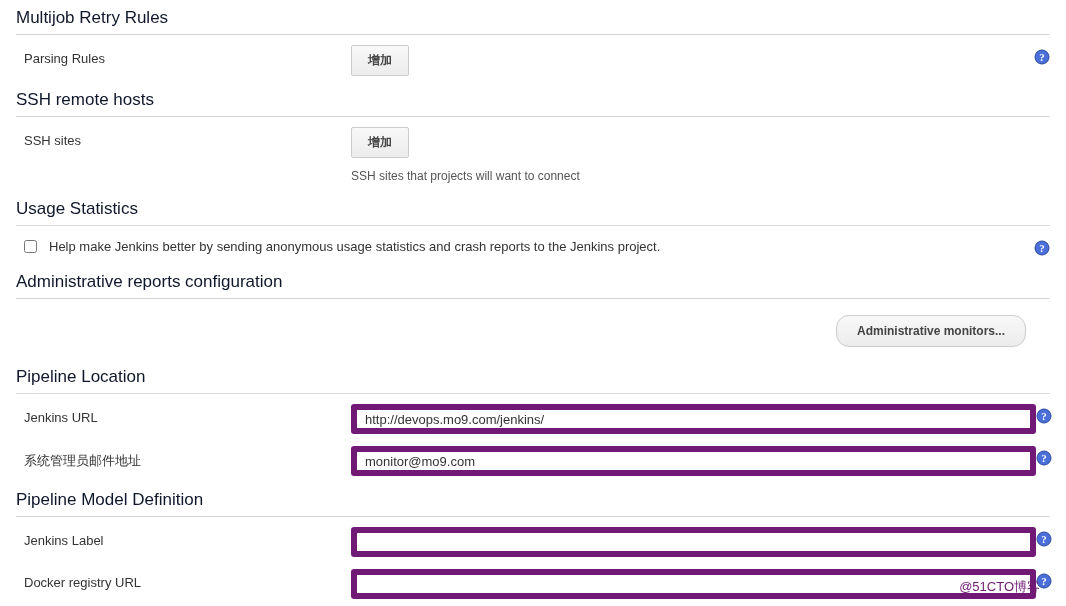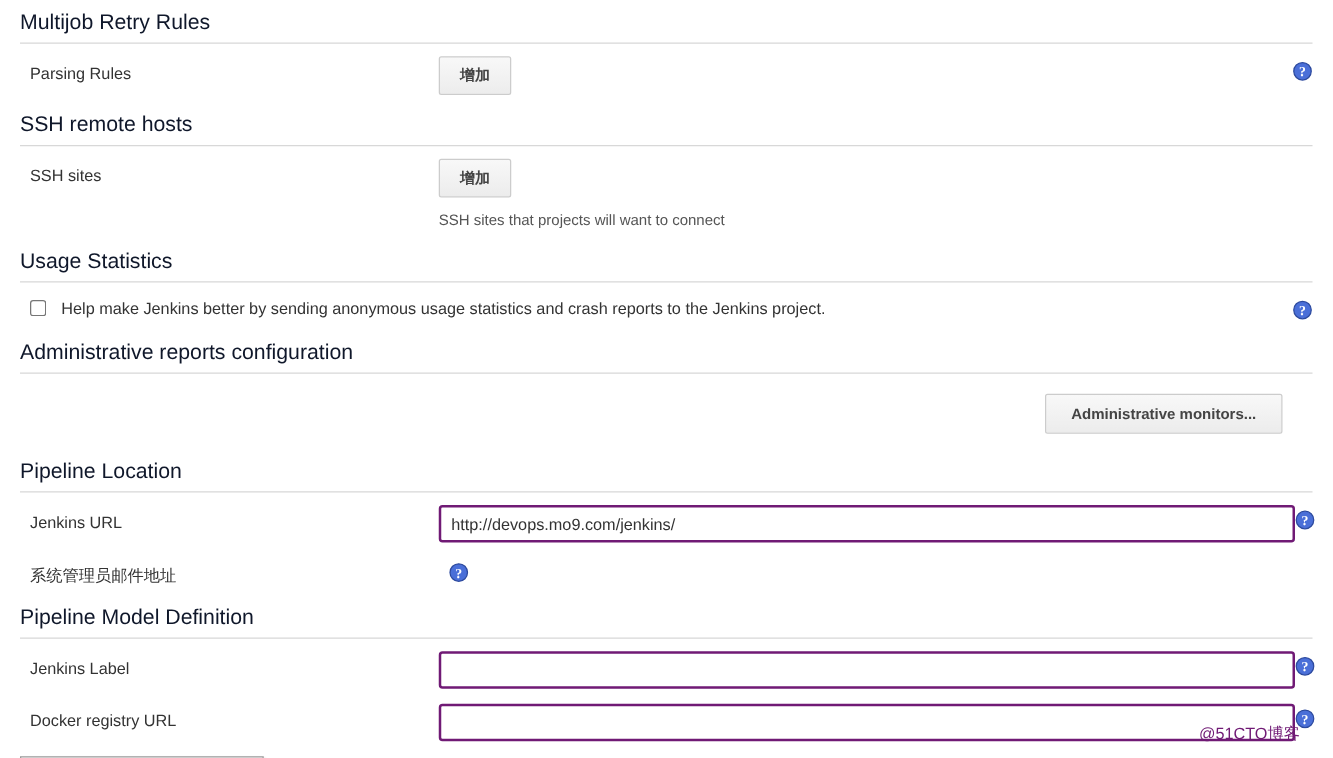--- a/index.html
+++ b/index.html
@@ -46,38 +46,39 @@
       width: 24px;
       display: flex;
       justify-content: flex-end;
       align-items: center;
       padding-top: 4px;
     }
     .text-input {
       width: 685px;
       height: 30px;
       padding: 4px 8px;
-      border: 2px solid #701a75;
+      border: 6px solid #701a75;
       border-radius: 3px;
       font-size: 13px;
       color: #333;
     }
     .btn {
       background: linear-gradient(#f8f8f8, #ececec);
       border: 1px solid #ccc;
       border-radius: 2px;
       padding: 6px 16px;
       font-size: 12px;
       color: #444;
       cursor: pointer;
       font-weight: bold;
     }
     .btn-large {
       padding: 8px 20px;
       font-weight: bold;
+      border-radius: 13px;
     }
     .checkbox-row {
       display: flex;
       align-items: center;
       padding: 6px 0 8px 0;
     }
     .checkbox-row input[type="checkbox"] {
       margin-left: 8px;
       margin-right: 12px;
     }
@@ -214,20 +215,23 @@
     <span class="help-icon">
       <svg viewBox="0 0 16 16">
           <circle cx="8" cy="8" r="7" fill="#4a6fd8" stroke="#2d4a9e" stroke-width="1"></circle>
           <text x="8" y="12" text-anchor="middle" fill="#fff" font-size="11" font-weight="bold" font-family="serif">?</text>
         </svg>
     </span>
   </div>
 </div>
 <div class="form-row">
   <div class="form-label">系统管理员邮件地址</div>
+  <div class="form-control">
+    <input type="text" class="text-input" value="monitor@mo9.com" style="">
+  </div>
   <div class="help-col">
     <span class="help-icon">
       <svg viewBox="0 0 16 16">
           <circle cx="8" cy="8" r="7" fill="#4a6fd8" stroke="#2d4a9e" stroke-width="1"></circle>
           <text x="8" y="12" text-anchor="middle" fill="#fff" font-size="11" font-weight="bold" font-family="serif">?</text>
         </svg>
     </span>
   </div>
 </div>
 

